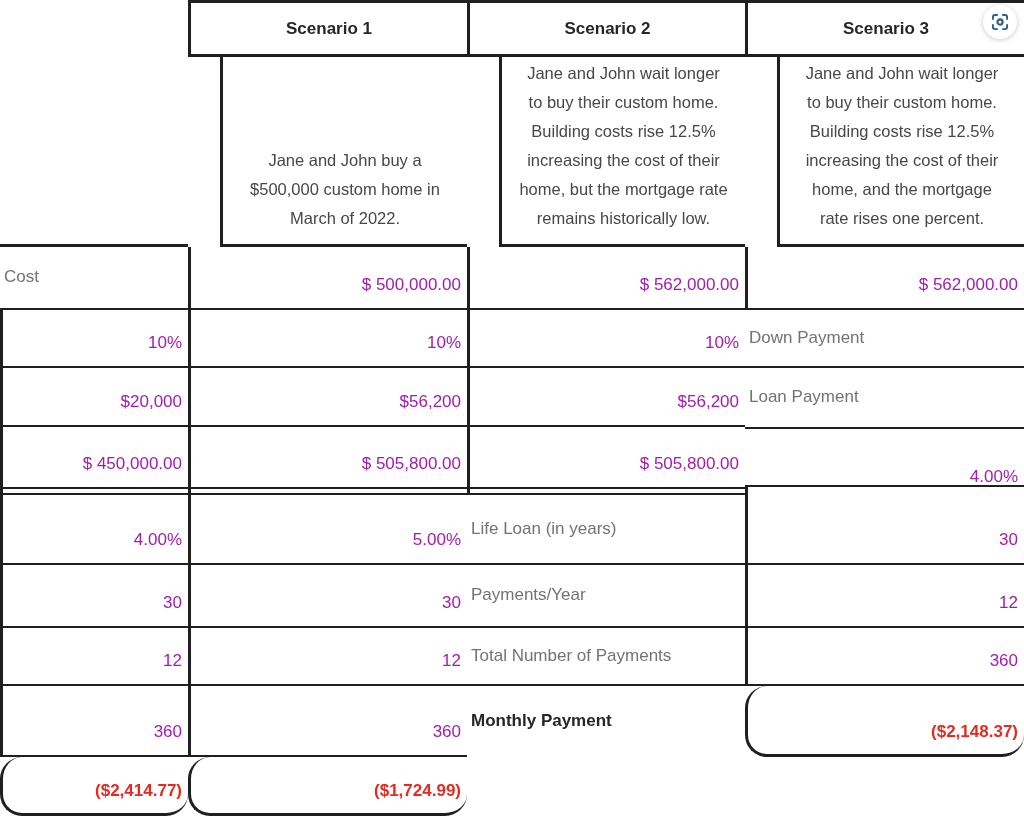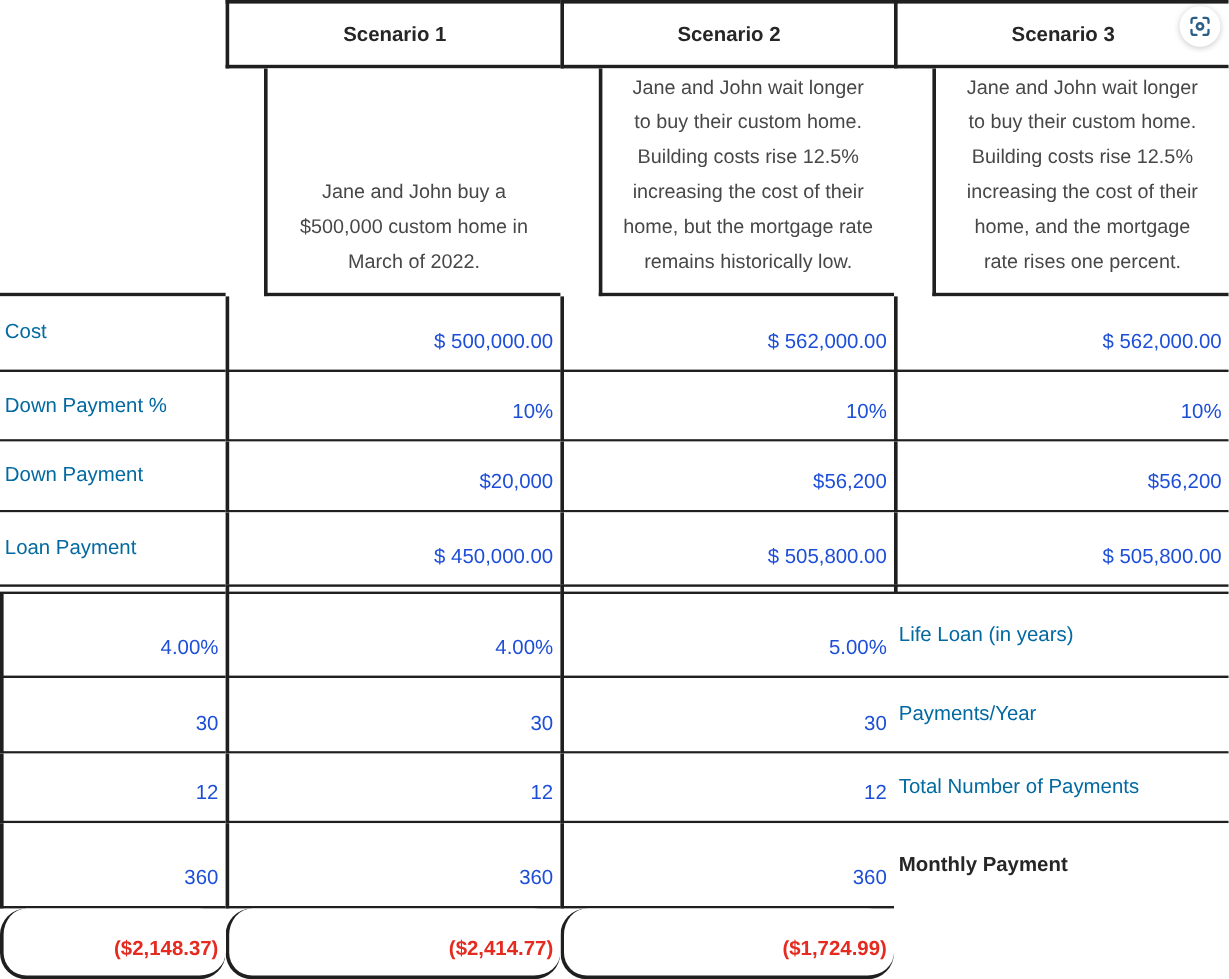--- a/index.html
+++ b/index.html
@@ -43,30 +43,30 @@
     align-items:flex-end;justify-content:center;
     text-align:center;
     font-size:16.5px;line-height:29px;color:#474747;
     padding:0 3px 11px 3px;
     white-space:pre-line;
     margin-left:32px;
   }
   .lbl{
     align-items:center;
     padding-left:4px;
-    font-size:17px;color:#0369a1;
+    font-size:17px;color:#737373;
     border-bottom:2px solid var(--bc);
     line-height:1.45;
   }
   .val{
     border-left:3px solid var(--bc);
     border-bottom:2px solid var(--bc);
     align-items:flex-end;justify-content:flex-end;
     padding:0 6px 13px 0;
-    font-size:17px;color:#1d4ed8;
+    font-size:17px;color:#a21caf;
   }
   .divL{
     border-top:2px solid var(--bc);
     border-bottom:2px solid var(--bc);
   }
   .divV{
     border-top:2px solid var(--bc);
     border-bottom:2px solid var(--bc);
     border-left:3px solid var(--bc);
   }
@@ -117,21 +117,20 @@
 Building costs rise 12.5%
 increasing the cost of their
 home, and the mortgage
 rate rises one percent.</div>
 
     <div class="cell lbl">Cost</div>
     <div class="cell val">$ 500,000.00</div>
     <div class="cell val">$ 562,000.00</div>
     <div class="cell val">$ 562,000.00</div>
 
-    <div class="cell lbl">Down Payment %</div>
     <div class="cell val">10%</div>
     <div class="cell val">10%</div>
     <div class="cell val">10%</div>
 
     <div class="cell lbl">Down Payment</div>
     <div class="cell val">$20,000</div>
     <div class="cell val">$56,200</div>
     <div class="cell val">$56,200</div>
 
     <div class="cell lbl" style="border-bottom:none">Loan Payment</div>

